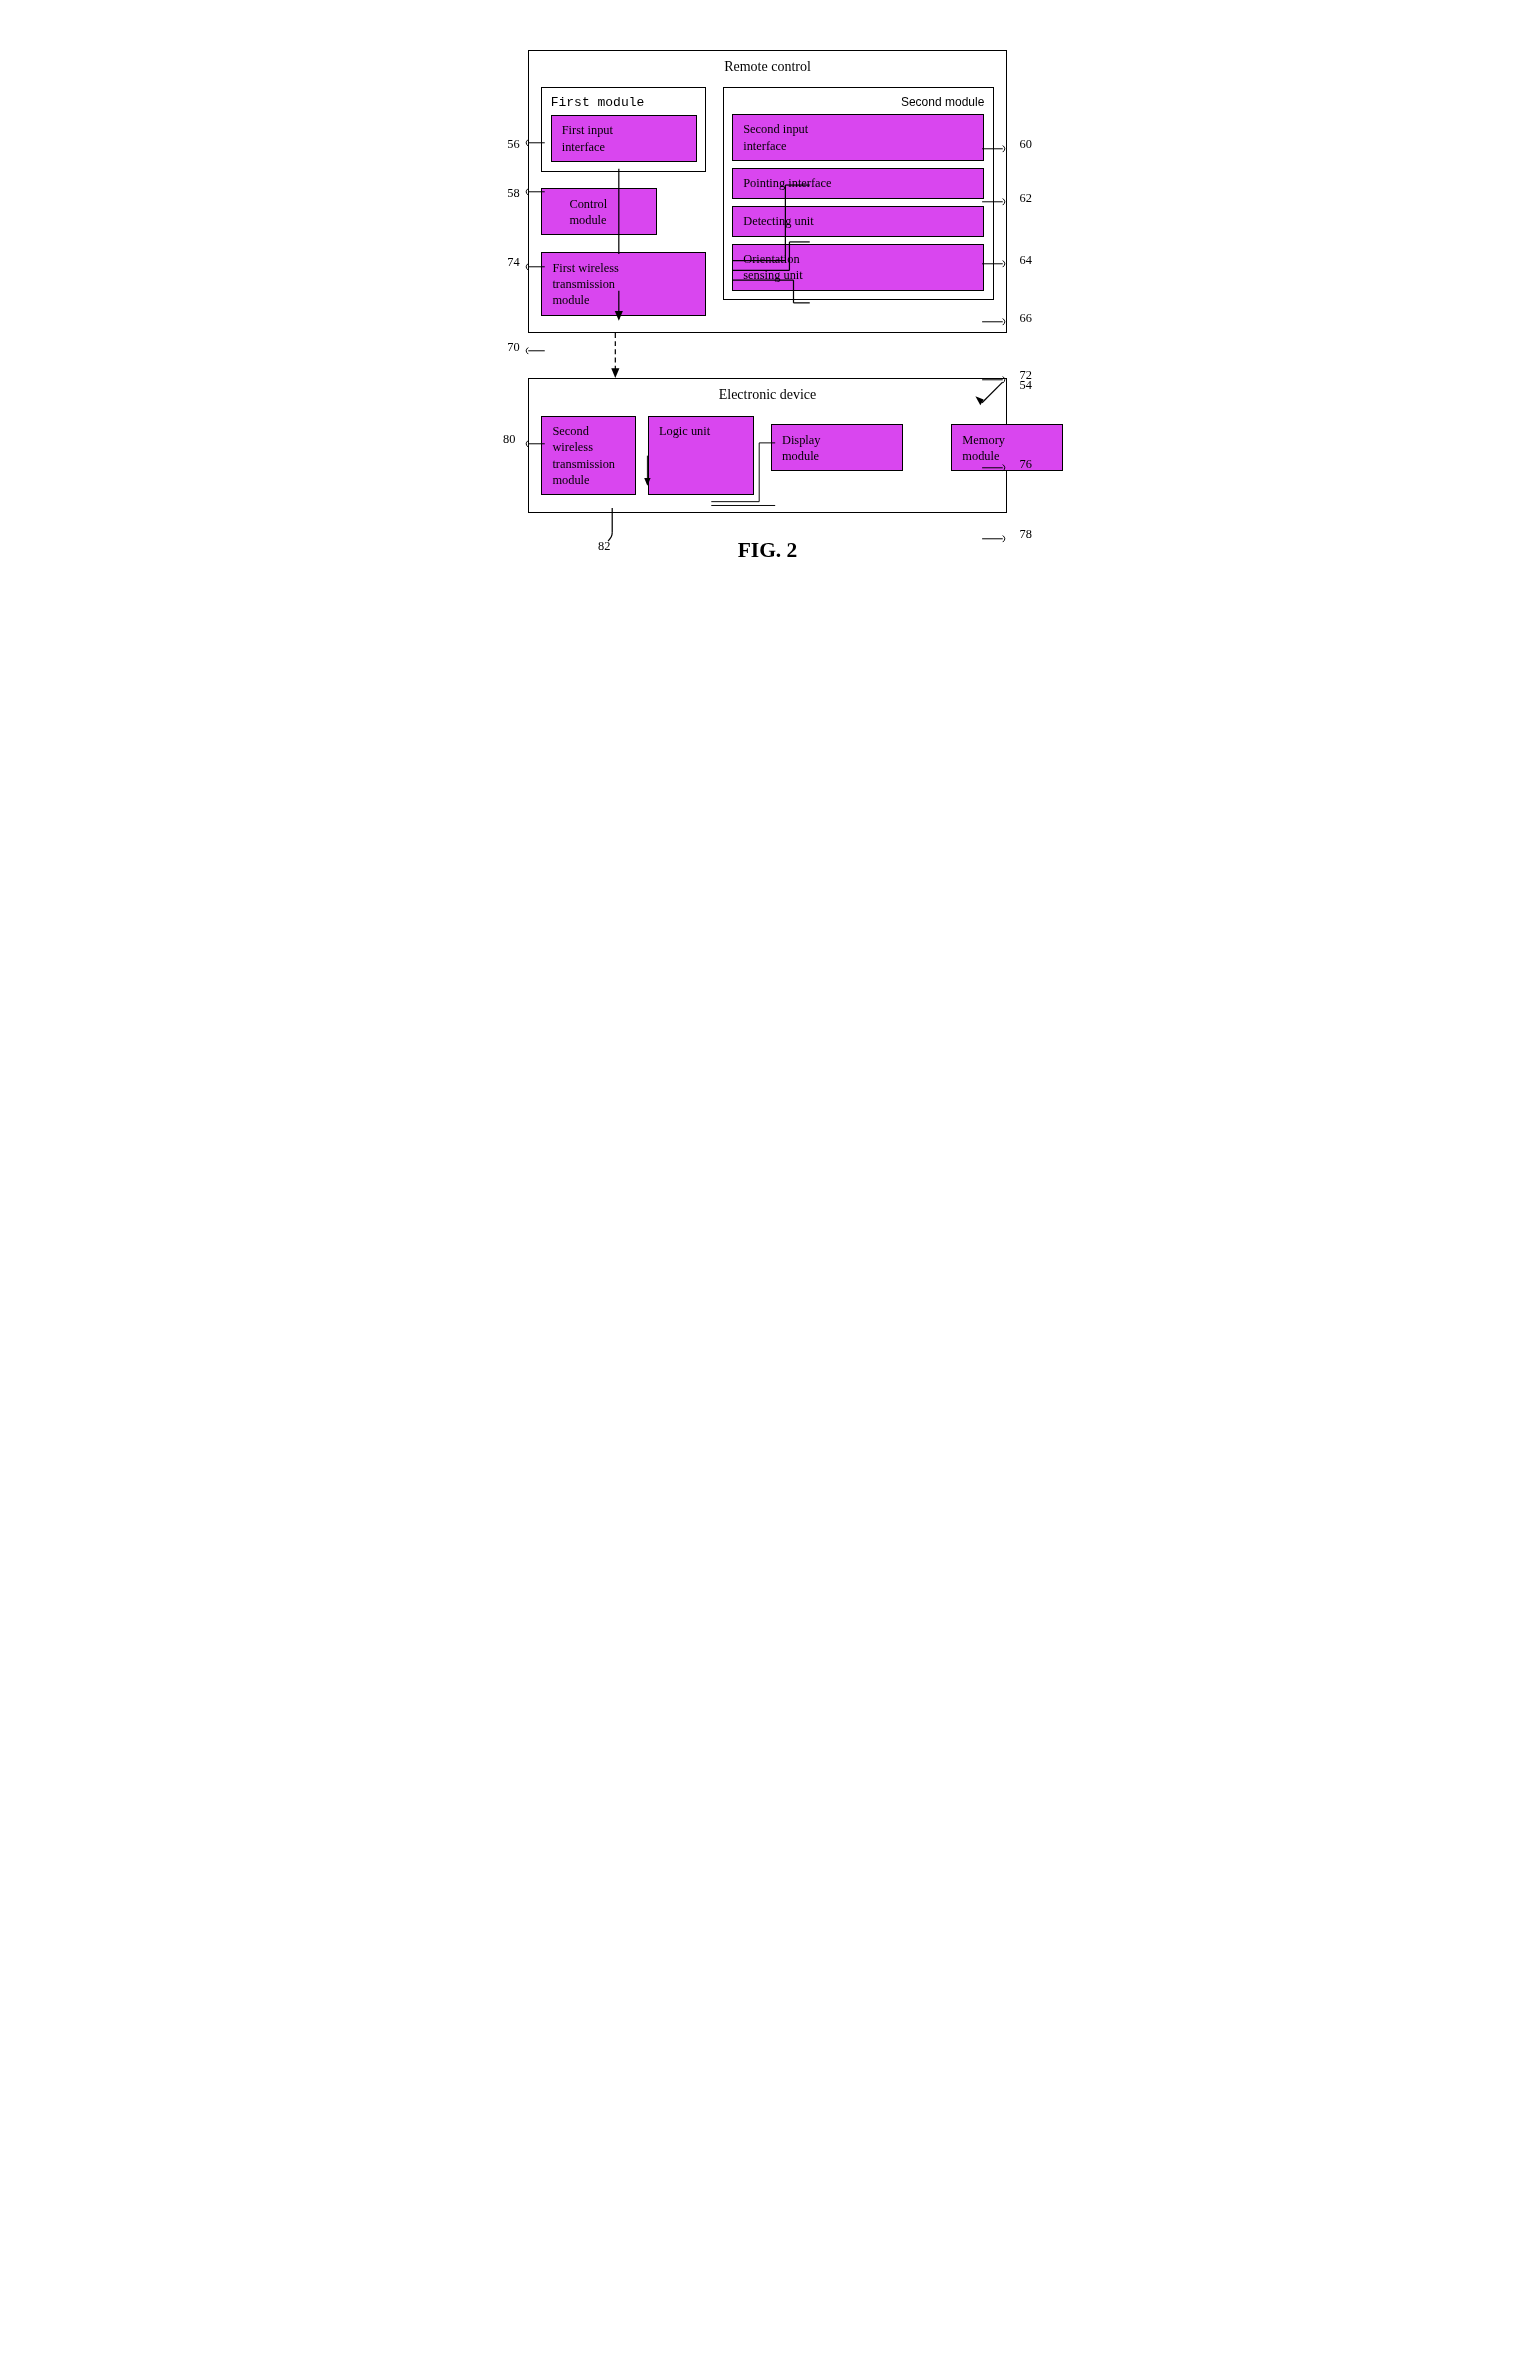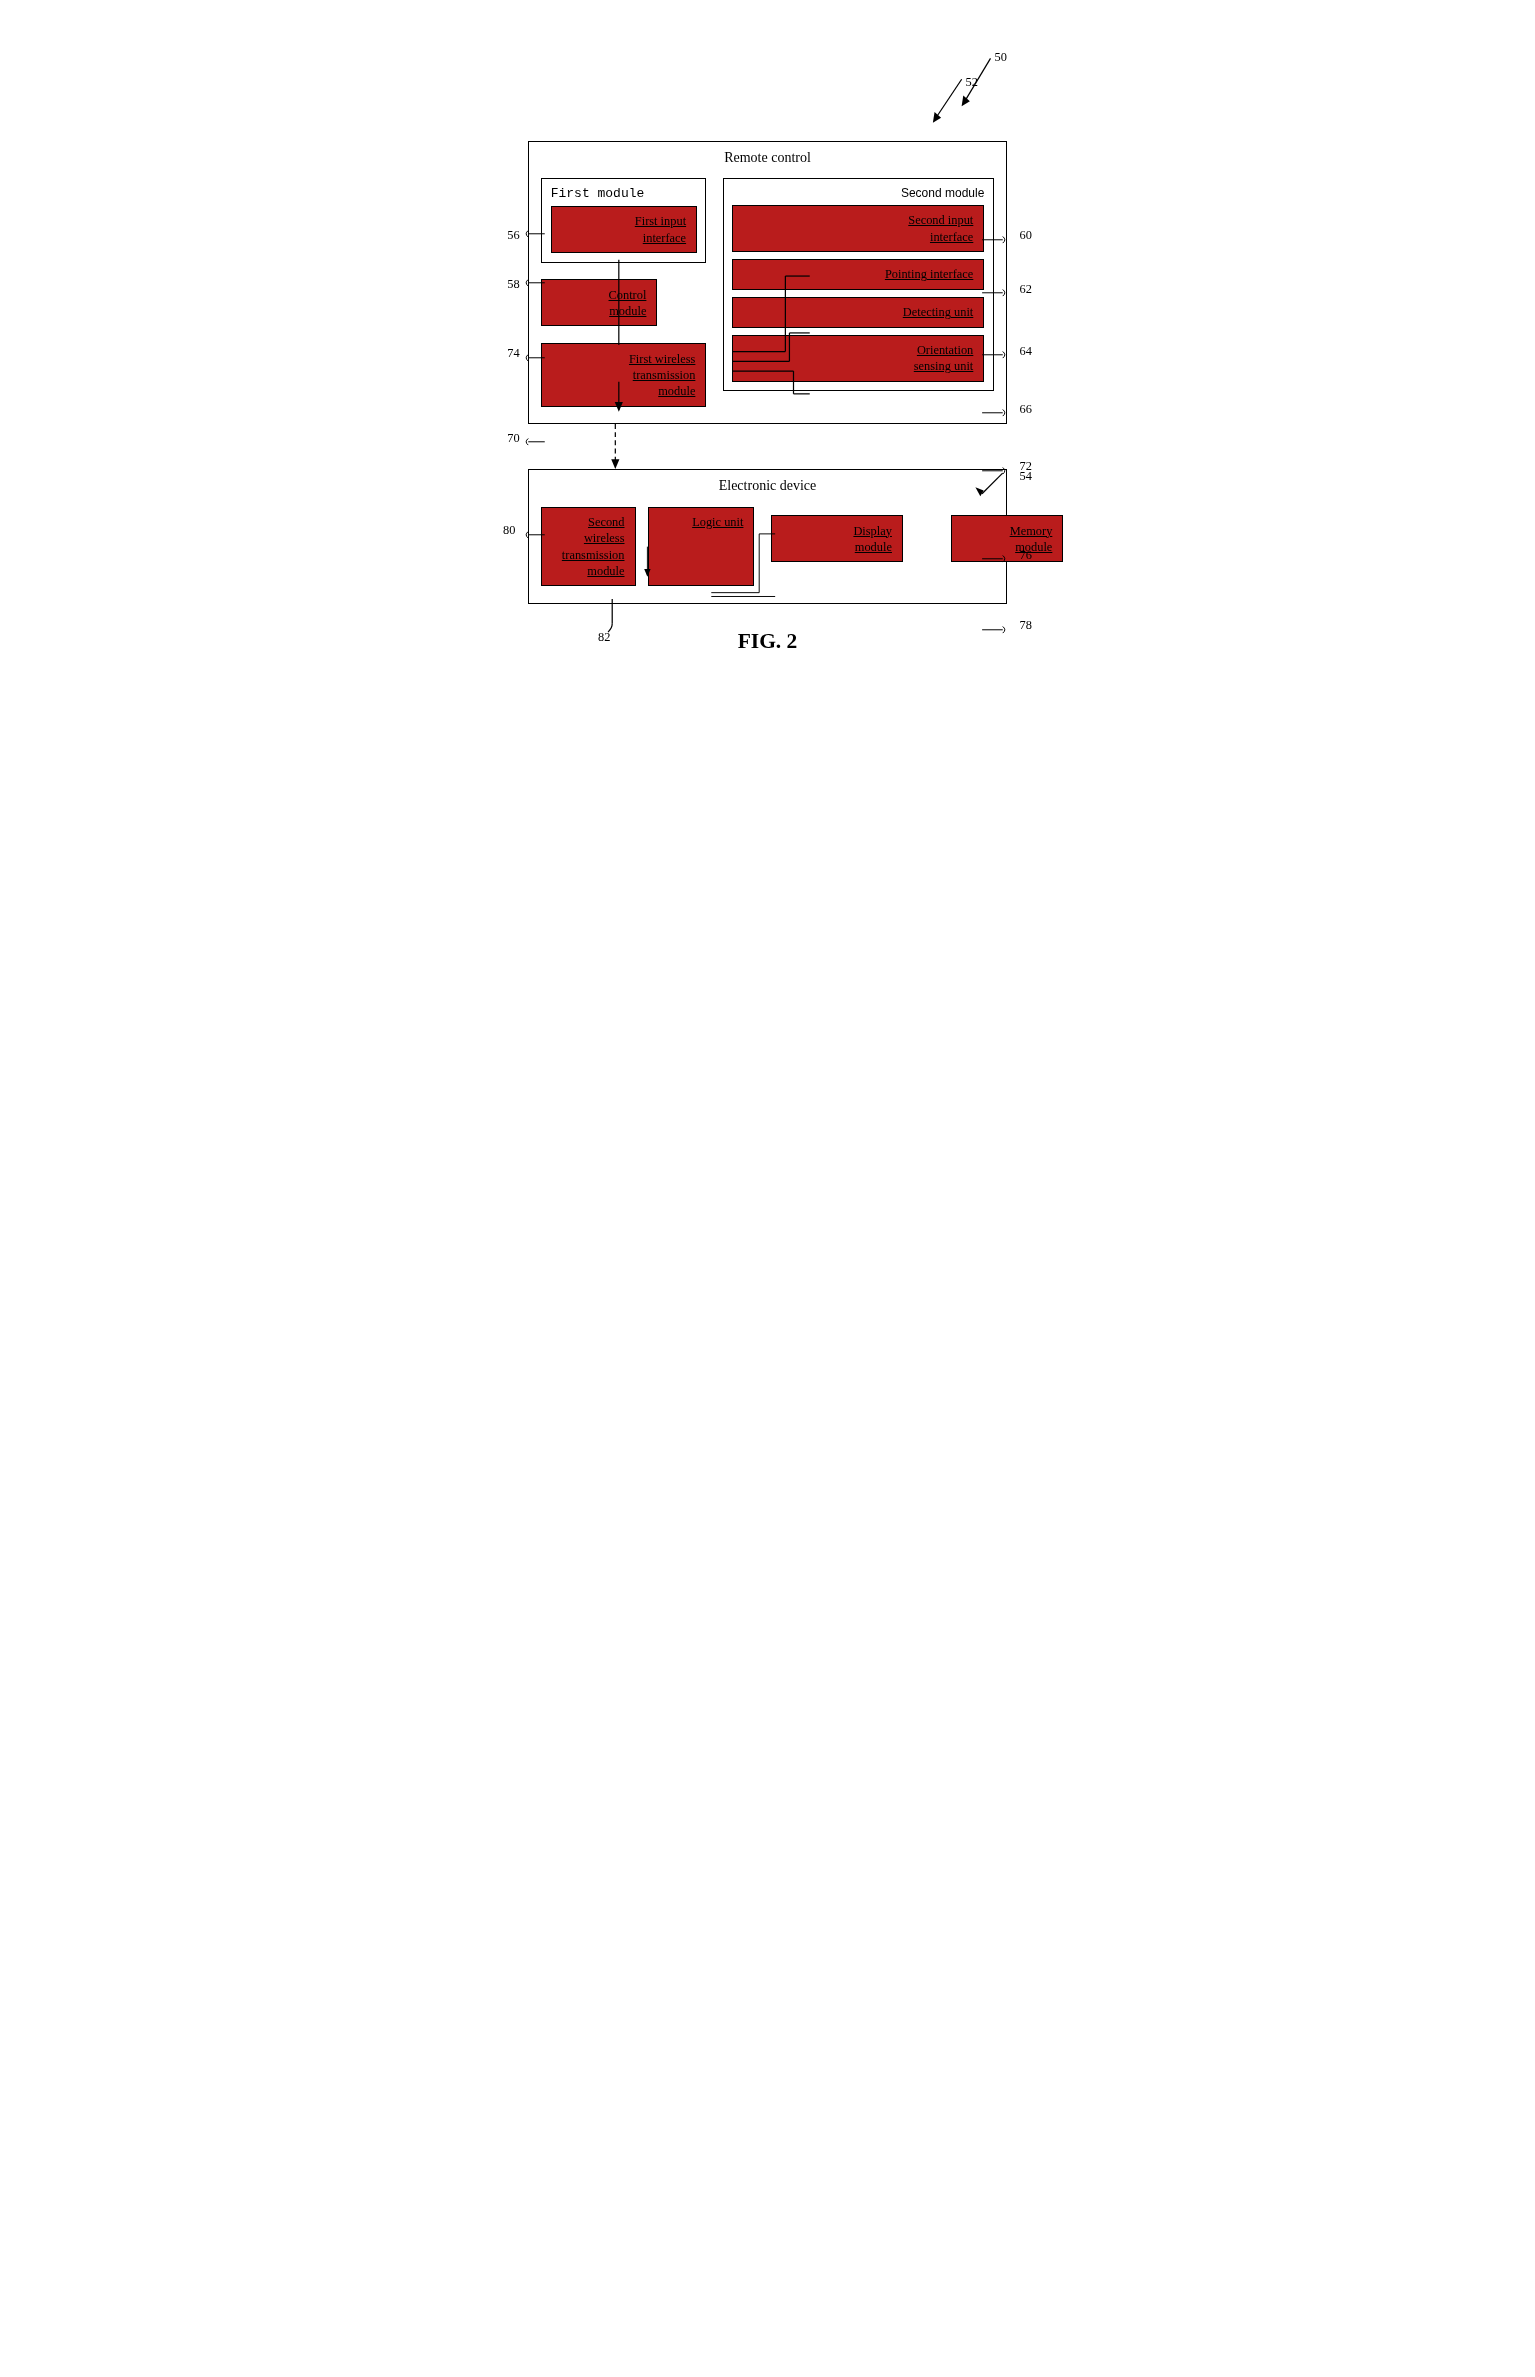--- a/index.html
+++ b/index.html
@@ -54,26 +54,25 @@
       text-align: center;
       font-size: 14px;
       margin-bottom: 12.4px;
       font-family: 'Times New Roman', Times, serif;
     }
 
     
     .inner-box {
       border: 1.7px solid #000;
       padding: 6.6px 10px;
-      text-align: right;
+      text-align: left;
       font-size: 12.4px;
       line-height: 1.3;
-      background: #b91c1c;
-      font-family: 'Times New Roman', Times, serif;
-      text-decoration: underline;
+      background: #d946ef;
+      font-family: 'Times New Roman', Times, serif;
     }
 
     
     .rc-content {
       display: flex;
       gap: 16.5px;
       align-items: flex-start;
     }
 
     .rc-left {
@@ -157,34 +156,20 @@
     .ed-wrapper {
       position: relative;
       margin-top: 0;
     }
   </style>
 </head>
 <body>
 
 <div class="page">
 
-  <div style="position:relative; height:91px;">
-
-    <svg style="position:absolute; top:0; right:0; width:99px; height:91px;" viewBox="0 0 120 110" width="99" height="91">
-      <line x1="100" y1="10" x2="70" y2="60" stroke="#000" stroke-width="1.5"></line>
-      <polygon points="65,68 67,55 75,62" fill="#000"></polygon>
-    </svg>
-    <span class="ref-num" style="top:0; right:0;">50</span>
-
-    <svg style="position:absolute; top:25px; right:33px; width:74px; height:66px;" viewBox="0 0 90 80" width="74" height="66">
-      <line x1="75" y1="5" x2="45" y2="50" stroke="#000" stroke-width="1.5"></line>
-      <polygon points="40,58 42,45 50,52" fill="#000"></polygon>
-    </svg>
-    <span class="ref-num" style="top:25px; right:29px;">52</span>
-  </div>
 
   <div class="diagram">
 
     <div class="rc-wrapper">
       <div class="outer-box remote-control-box">
         <div class="box-title">Remote control</div>
 
         <div class="rc-content">
 
           <div class="rc-left">

